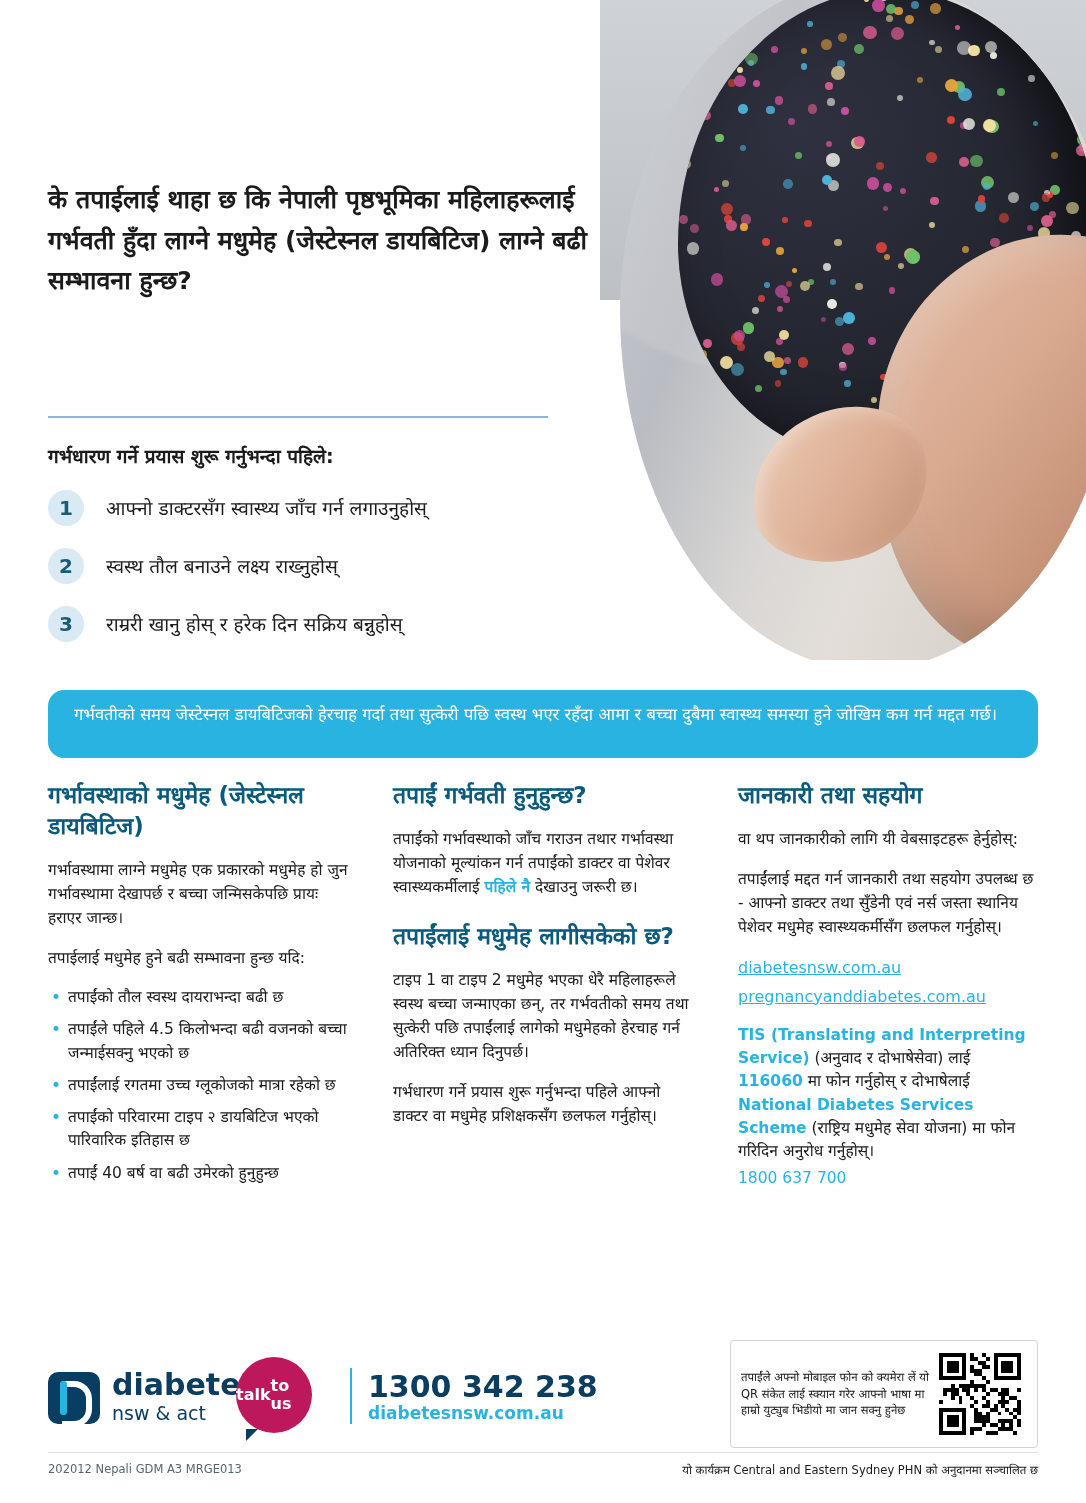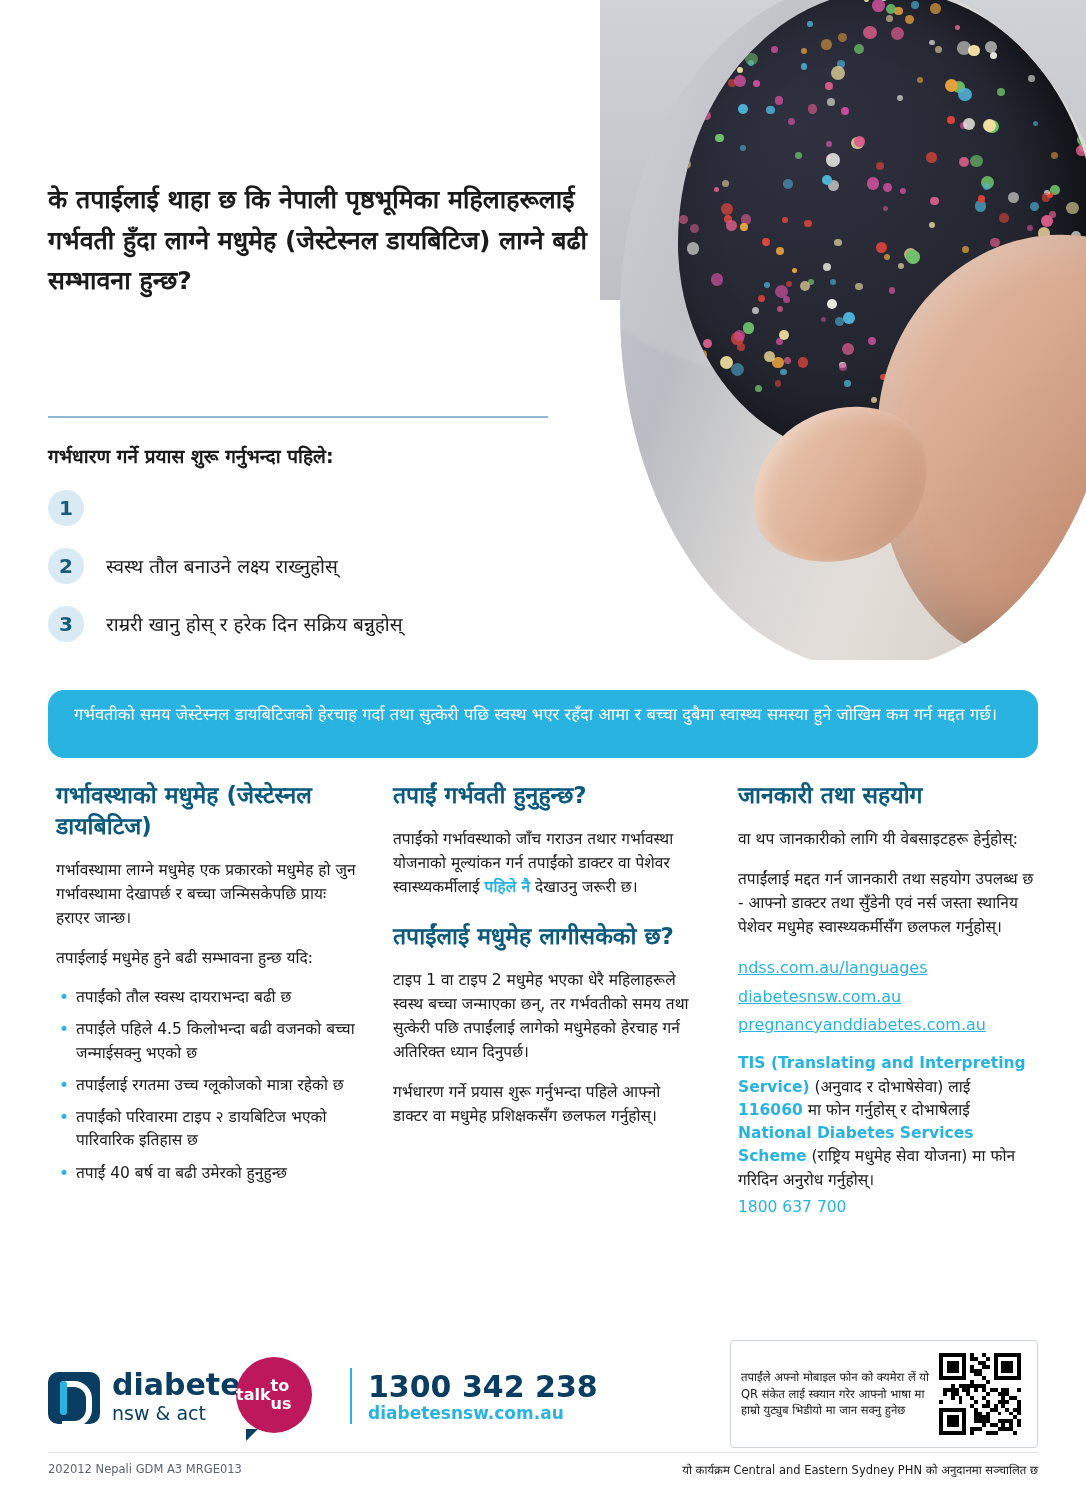--- a/index.html
+++ b/index.html
@@ -103,21 +103,21 @@
     background: #29b3e0;
     border-radius: 16px;
     color: #ffffff;
     font-size: 16.5px; line-height: 1.55;
     padding: 12px 26px;
   }
 
   
   .cols { position: absolute; left: 48px; top: 780px; width: 990px; }
   .col { position: absolute; top: 0; }
-  .col1 { left: 8px; width: 300px; }
+  .col1 { left: 0; width: 300px; }
   .col2 { left: 345px; width: 300px; }
   .col3 { left: 690px; width: 300px; }
 
   .col-title {
     color: #0a5a7d; font-size: 23px; font-weight: bold; line-height: 1.35;
     margin-bottom: 16px;
   }
   p.body {
     font-size: 15.5px; color: #1b1b1b; line-height: 1.55; margin-bottom: 16px;
   }
@@ -455,20 +455,21 @@
     </div>
   </div>
 
   <div class="subhead">के तपाईलाई थाहा छ कि नेपाली पृष्ठभूमिका महिलाहरूलाई गर्भवती हुँदा लाग्ने मधुमेह (जेस्टेस्नल डायबिटिज) लाग्ने बढी सम्भावना हुन्छ?</div>
   <div class="rule"></div>
   <div class="before-label">गर्भधारण गर्ने प्रयास शुरू गर्नुभन्दा पहिले:</div>
 
   <div class="steps">
     <div class="step">
       <div class="step-num">1</div>
+      <div class="step-text">आफ्नो डाक्टरसँग स्वास्थ्य जाँच गर्न लगाउनुहोस्</div>
     </div>
     <div class="step">
       <div class="step-num">2</div>
       <div class="step-text">स्वस्थ तौल बनाउने लक्ष्य राख्नुहोस्</div>
     </div>
     <div class="step">
       <div class="step-num">3</div>
       <div class="step-text">राम्ररी खानु होस् र हरेक दिन सक्रिय बन्नुहोस्</div>
     </div>
   </div>
@@ -498,21 +499,20 @@
       <div class="col-title" style="margin-top:22px;">तपाईंलाई मधुमेह लागीसकेको छ?</div>
       <p class="body">टाइप 1 वा टाइप 2 मधुमेह भएका धेरै महिलाहरूले स्वस्थ बच्चा जन्माएका छन्, तर गर्भवतीको समय तथा सुत्केरी पछि तपाईंलाई लागेको मधुमेहको हेरचाह गर्न अतिरिक्त ध्यान दिनुपर्छ।</p>
       <p class="body">गर्भधारण गर्ने प्रयास शुरू गर्नुभन्दा पहिले आफ्नो डाक्टर वा मधुमेह प्रशिक्षकसँग छलफल गर्नुहोस्।</p>
     </div>
 
     <div class="col col3">
       <div class="col-title">जानकारी तथा सहयोग</div>
       <p class="body">वा थप जानकारीको लागि यी वेबसाइटहरू हेर्नुहोस्:</p>
       <p class="body">तपाईंलाई मद्दत गर्न जानकारी तथा सहयोग उपलब्ध छ - आफ्नो डाक्टर तथा सुँडेनी एवं नर्स जस्ता स्थानिय पेशेवर मधुमेह स्वास्थ्यकर्मीसँग छलफल गर्नुहोस्।</p>
       <div class="links">
-        <a href="#">ndss.com.au/languages</a>
         <a href="#">diabetesnsw.com.au</a>
         <a href="#">pregnancyanddiabetes.com.au</a>
       </div>
       <div class="tis">
         <b>TIS (Translating and Interpreting Service)</b><span> (अनुवाद र दोभाषेसेवा) लाई </span><b>116060</b><span> मा फोन गर्नुहोस् र दोभाषेलाई </span><b>National Diabetes Services Scheme</b><span> (राष्ट्रिय मधुमेह सेवा योजना) मा फोन गरिदिन अनुरोध गर्नुहोस्।</span>
         <div class="phone-blue" style="margin-top:4px;">1800 637 700</div>
       </div>
     </div>
   </div>
 

